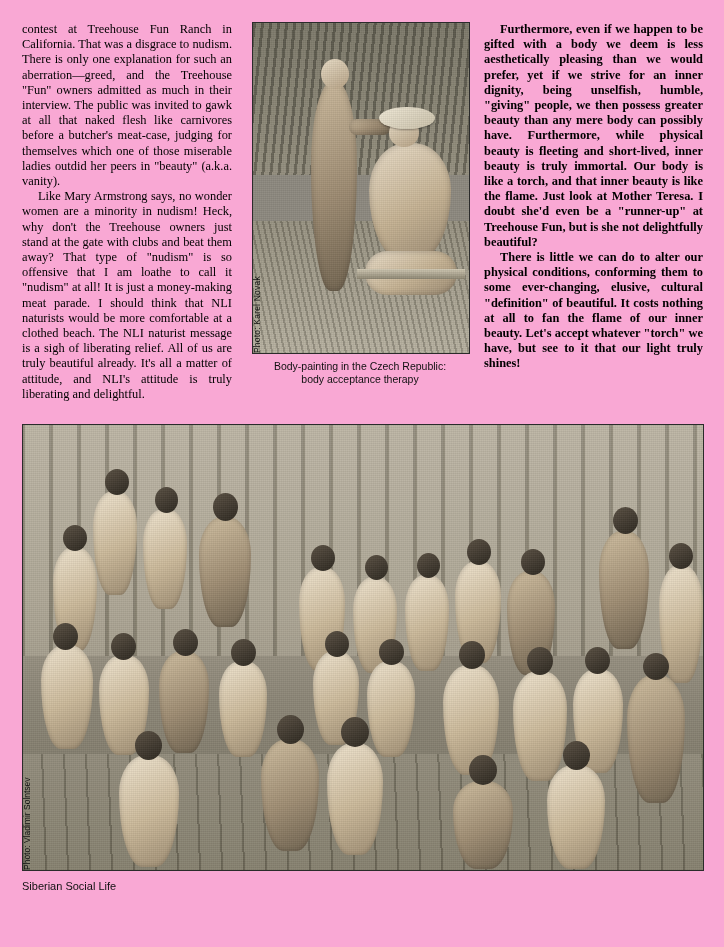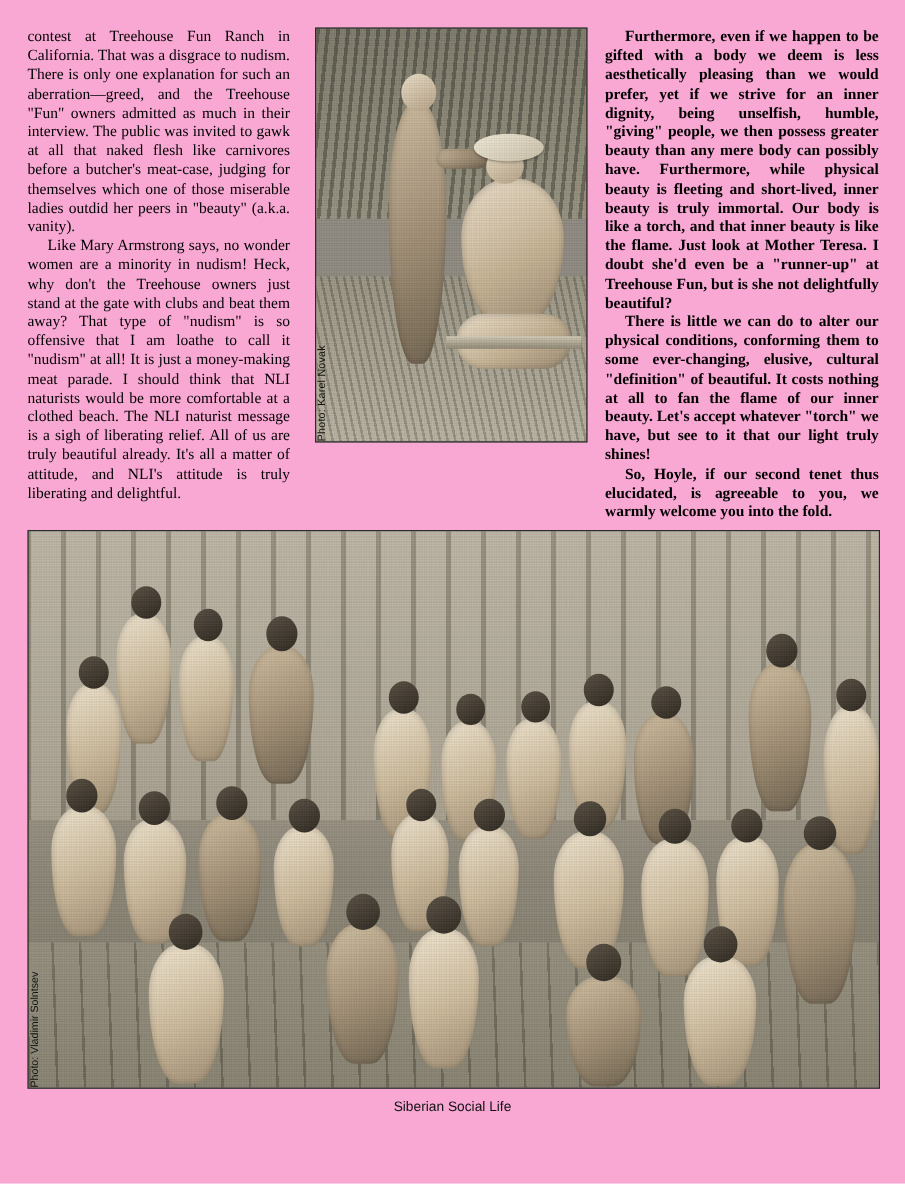--- a/index.html
+++ b/index.html
@@ -120,21 +120,20 @@
     font-family: "Liberation Sans", sans-serif;
     font-size: 8.5px;
     color: #111;
     white-space: nowrap;
   }
   .bottom-caption {
     margin-top: 8px;
     font-family: "Liberation Sans", sans-serif;
     font-size: 11px;
     line-height: 15px;
-    text-align: center;
     color: #111;
   }
   .page-footer {
     font-family: "Liberation Sans", sans-serif;
     font-size: 11px;
     text-align: center;
     color: #111;
     margin-top: 1px;
   }
 
@@ -256,26 +255,29 @@
           <div class="head" style="left:136px; top:96px; width:30px; height:28px;"></div>
           <div class="hat" style="left:126px; top:84px; width:56px; height:22px;"></div>
           <div class="fig" style="left:112px; top:228px; width:92px; height:44px; border-radius:30px;"></div>
 
           <div style="position:absolute; left:104px; top:246px; width:108px; height:10px; background:linear-gradient(180deg,#cfc7b2,#8d8673);"></div>
 
           <div class="grain"></div>
         </div>
         <div class="photo-credit-vert">Photo: Karel Novak</div>
       </div>
+      <div class="center-caption">
+        <div>Body-painting in the Czech Republic:</div>
+        <div>body acceptance therapy</div>
+      </div>
     </div>
 
     <div class="col col-right">
       <p class="first" style="text-indent:16px;">Furthermore, even if we happen to be gifted with a body we deem is less aesthetically pleasing than we would prefer, yet if we strive for an inner dignity, being unselfish, humble, "giving" people, we then possess greater beauty than any mere body can possibly have. Furthermore, while physical beauty is fleeting and short-lived, inner beauty is truly immortal. Our body is like a torch, and that inner beauty is like the flame. Just look at Mother Teresa. I doubt she'd even be a "runner-up" at Treehouse Fun, but is she not delightfully beautiful?</p>
       <p>There is little we can do to alter our physical conditions, conforming them to some ever-changing, elusive, cultural "definition" of beautiful. It costs nothing at all to fan the flame of our inner beauty. Let's accept whatever "torch" we have, but see to it that our light truly shines!</p>
-      <p>So, Hoyle, if our second tenet thus elucidated, is agreeable to you, we warmly welcome you into the fold.</p>
     </div>
   </div>
 
   <div class="bottom-figure">
     <div class="bottom-frame">
       <div class="scene-b">
         <div class="planks"></div>
         <div class="floor"></div>
 
         <div class="p" style="left:70px; top:66px; width:44px; height:104px;"></div>

